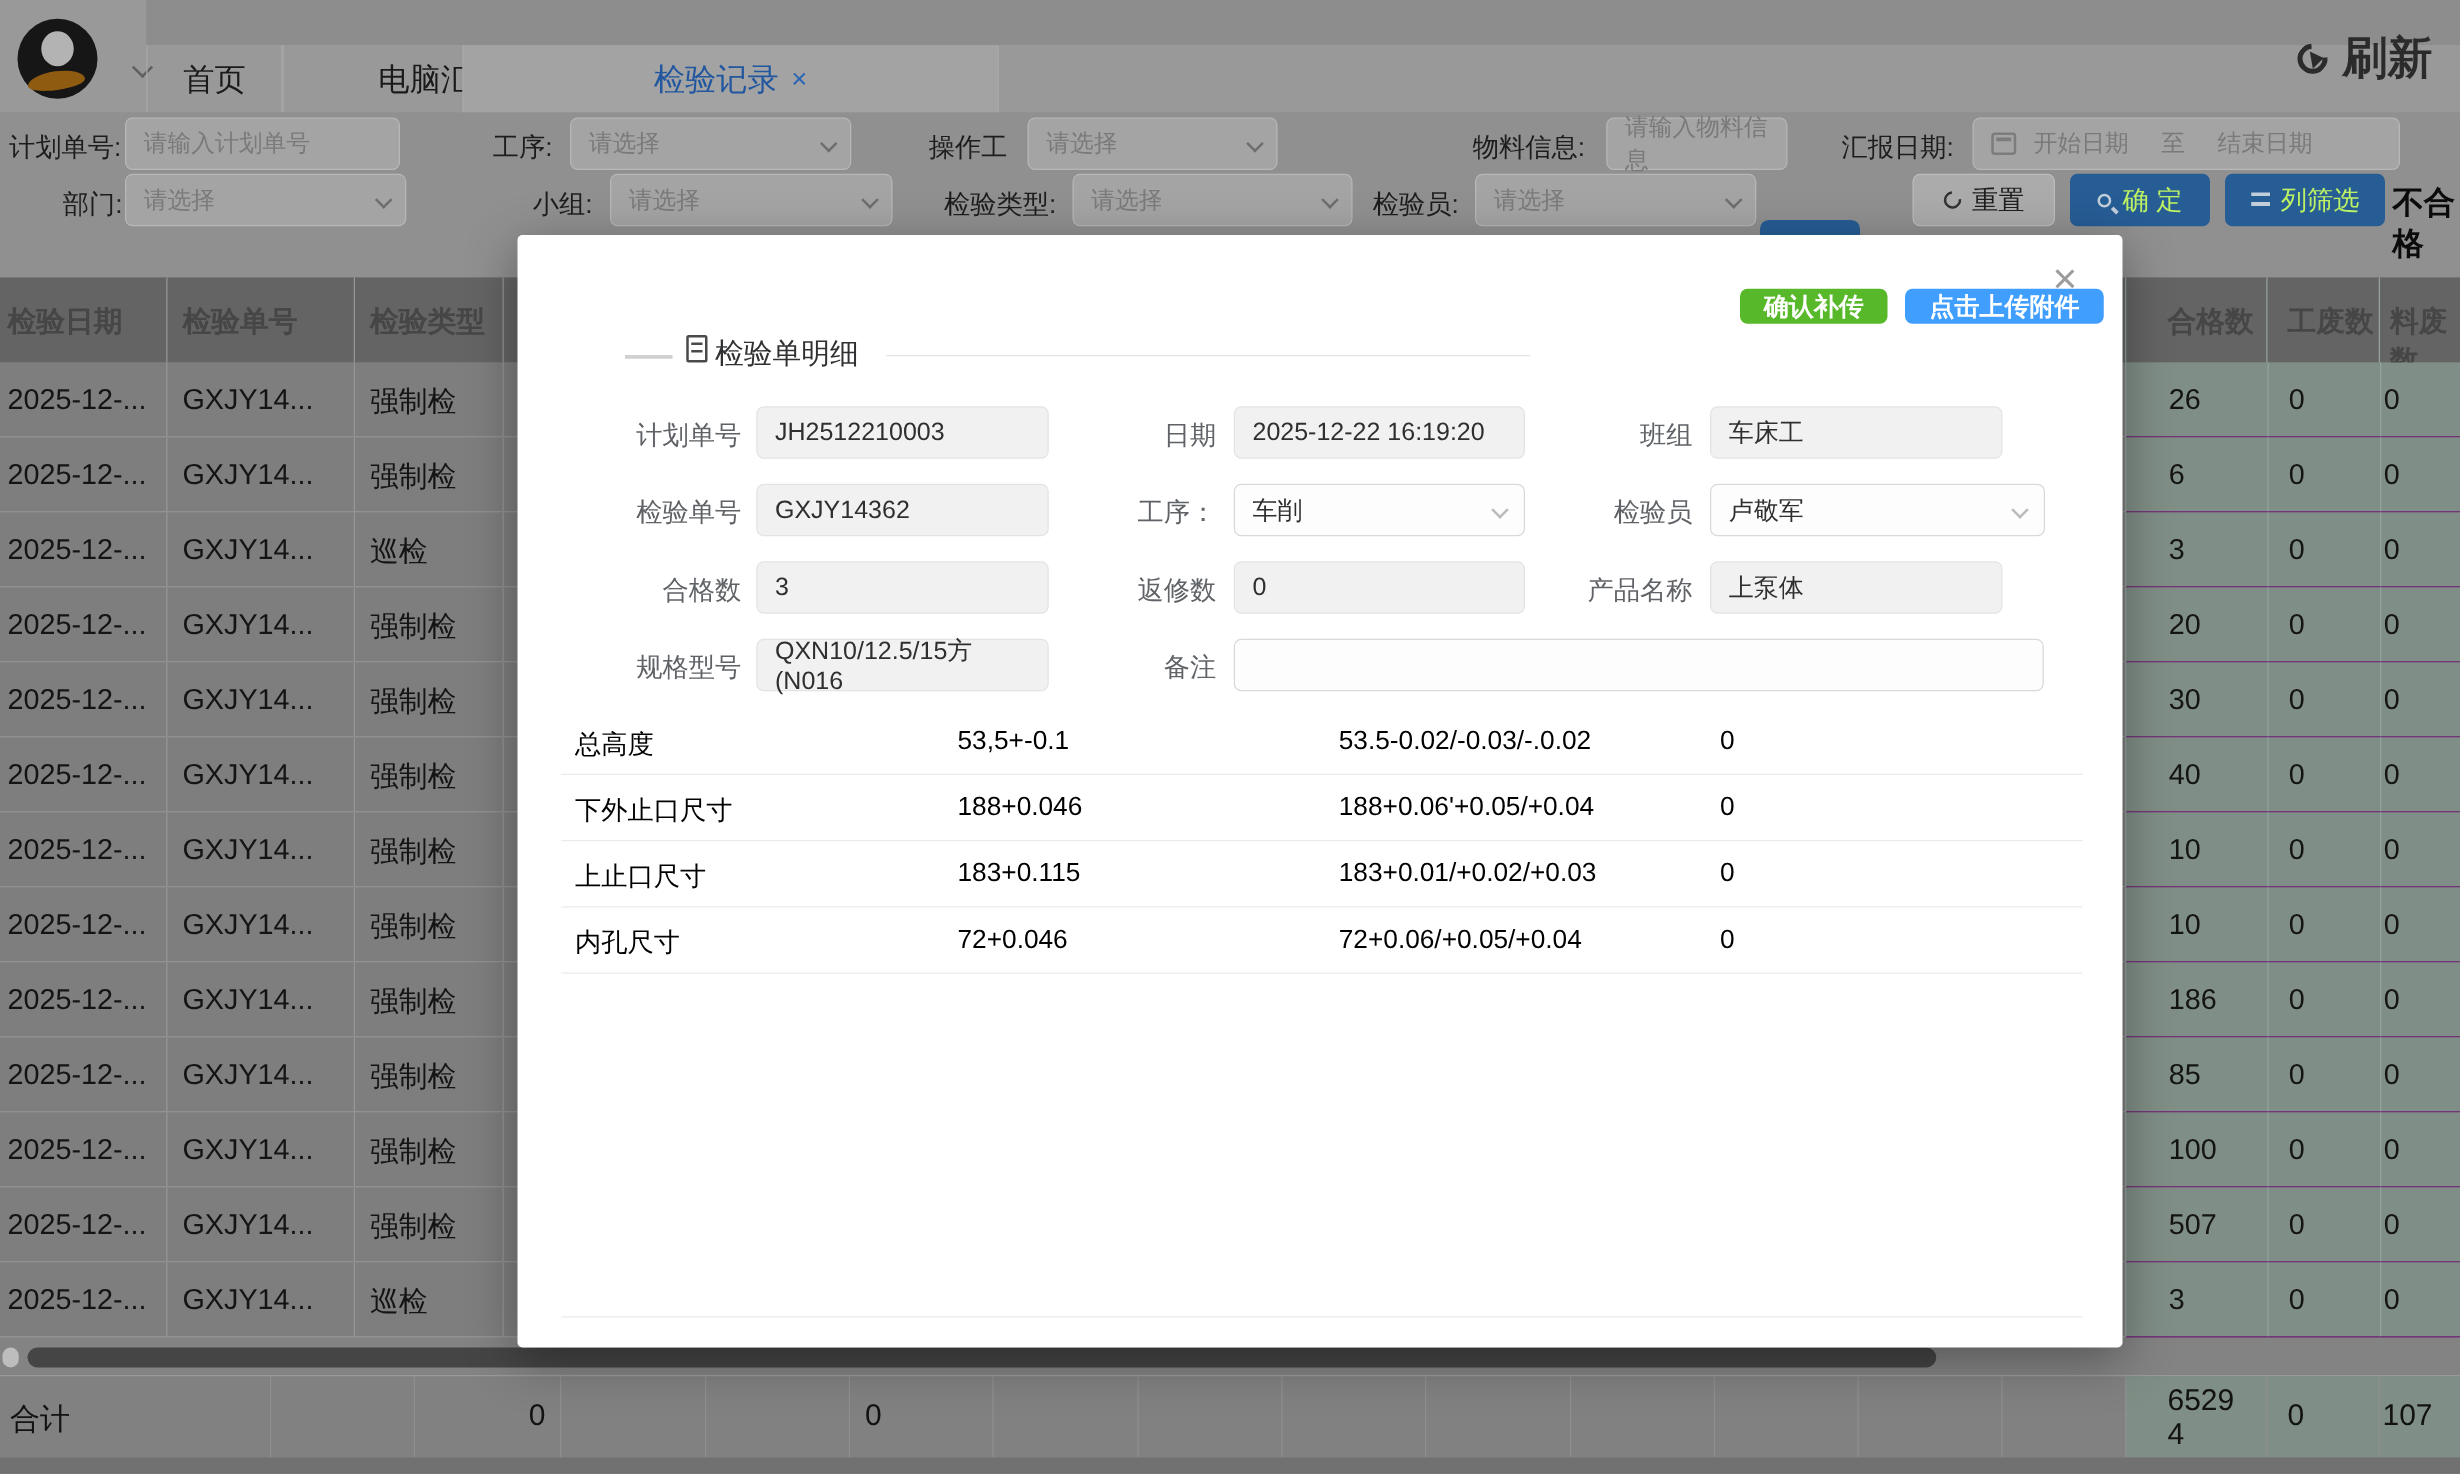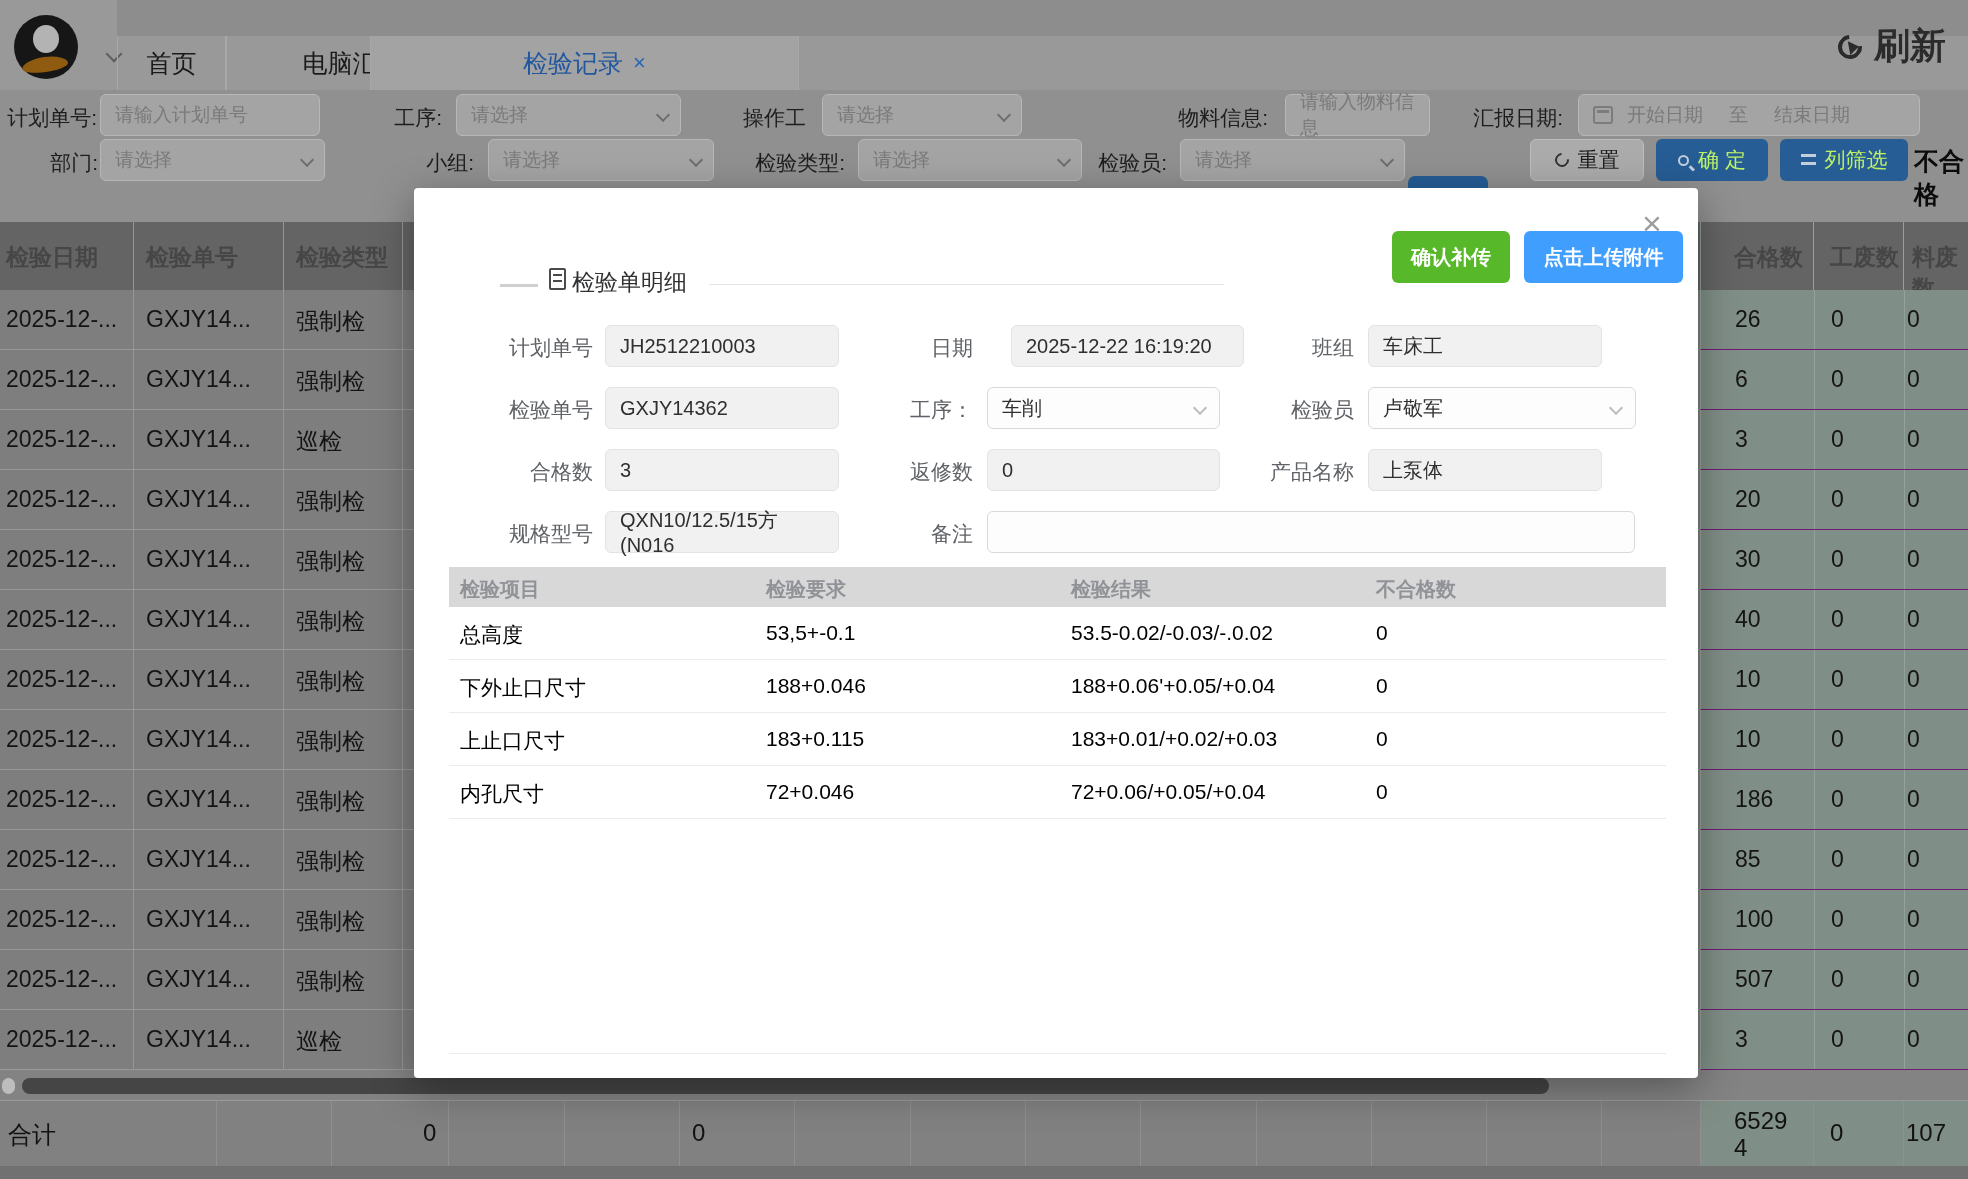--- a/index.html
+++ b/index.html
@@ -57,21 +57,21 @@
   .bg-footer{left:0;top:1100px;width:1968px;height:66px;background:#818181;border-top:1px solid #9a9a9a;}
   .bg-footer .greenpart{position:absolute;left:1700px;top:0;width:268px;height:100%;background:#7f8e86;}
   .f-cell{position:absolute;font-size:24px;color:#121212;top:18px;}
   .f-div{position:absolute;top:0;width:1px;height:100%;background:#8f8f8f;}
   .bottomstrip{left:0;top:1166px;width:1968px;height:13px;background:#717171;}
 
   
   .modal{left:414px;top:188px;width:1284px;height:890px;background:#ffffff;border-radius:4px;
          box-shadow:0 10px 40px rgba(0,0,0,0.35);z-index:10;}
   .modal-close{position:absolute;left:1228px;top:18px;font-size:34px;color:#9c9c9c;line-height:1;cursor:pointer;}
-  .m-btn{position:absolute;top:43px;height:52px;border-radius:6px;display:flex;align-items:center;justify-content:center;
+  .m-btn{position:absolute;top:43px;height:28px;border-radius:6px;display:flex;align-items:center;justify-content:center;
          color:#fff;font-size:20px;font-weight:bold;cursor:pointer;}
   .m-btn.green{left:978px;width:118px;background:#57b829;}
   .m-btn.blue{left:1110px;width:159px;background:#409eff;}
   .m-title-dash{position:absolute;left:86px;top:96px;width:38px;height:3px;background:#d0d0d0;}
   .m-doc{position:absolute;left:135px;top:80px;width:17px;height:22px;border:2px solid #4a4a4a;border-radius:2px;}
   .m-doc:before{content:"";position:absolute;left:2px;top:4px;right:2px;height:2px;background:#4a4a4a;}
   .m-doc:after{content:"";position:absolute;left:2px;top:10px;right:2px;height:2px;background:#4a4a4a;}
   .m-title{position:absolute;left:158px;top:79px;font-size:23px;color:#303133;}
   .m-title-line{position:absolute;left:295px;top:96px;width:515px;height:1px;background:#e4e4e4;}
   .m-label{position:absolute;width:220px;text-align:right;font-size:21px;color:#5f6266;}
@@ -456,21 +456,21 @@
     <div class="m-title-dash"></div>
     <div class="m-doc"></div>
     <div class="m-title">检验单明细</div>
     <div class="m-title-line"></div>
     <div id="modalFields">
         <div class="m-label" style="left: -41px; top: 146px;">计划单号</div>
         <div class="m-box fill" style="left: 191px; width: 234px; top: 137px;">
           <div class="" style="position: static;">JH2512210003</div>
         </div>
         <div class="m-label" style="left: 339px; top: 146px;">日期</div>
-        <div class="m-box fill" style="left: 597px; width: 233px; top: 137px;">
+        <div class="m-box fill" style="left: 573px; width: 233px; top: 137px;">
           <div class="" style="position: static;">2025-12-22 16:19:20</div>
         </div>
         <div class="m-label" style="left: 720px; top: 146px;">班组</div>
         <div class="m-box fill" style="left: 954px; width: 234px; top: 137px;">
           <div class="" style="position: static;">车床工</div>
         </div>
         <div class="m-label" style="left: -41px; top: 208px;">检验单号</div>
         <div class="m-box fill" style="left: 191px; width: 234px; top: 199px;">
           <div class="" style="position: static;">GXJY14362</div>
         </div>
@@ -499,26 +499,20 @@
         <div class="m-label" style="left: -41px; top: 332px;">规格型号</div>
         <div class="m-box fill" style="left: 191px; width: 234px; top: 323px;">
           <div class="" style="position: static;">QXN10/12.5/15方(N016</div>
         </div>
         <div class="m-label" style="left: 339px; top: 332px;">备注</div>
         <div class="m-box line" style="left: 573px; width: 648px; top: 323px;">
           <div class="" style="position: static;"></div>
         </div>
       </div>
     <div class="m-table" id="modalTable">
-        <div class="m-thead" style="position: relative;">
-          <div class="m-th" style="left: 11px;">检验项目</div>
-          <div class="m-th" style="left: 317px;">检验要求</div>
-          <div class="m-th" style="left: 622px;">检验结果</div>
-          <div class="m-th" style="left: 927px;">不合格数</div>
-        </div>
         <div class="m-tr" style="position: relative;">
           <div class="m-td" style="left: 11px;">总高度</div>
           <div class="m-td" style="left: 317px;">53,5+-0.1</div>
           <div class="m-td" style="left: 622px;">53.5-0.02/-0.03/-.0.02</div>
           <div class="m-td" style="left: 927px;">0</div>
         </div>
         <div class="m-tr" style="position: relative;">
           <div class="m-td" style="left: 11px;">下外止口尺寸</div>
           <div class="m-td" style="left: 317px;">188+0.046</div>
           <div class="m-td" style="left: 622px;">188+0.06'+0.05/+0.04</div>

